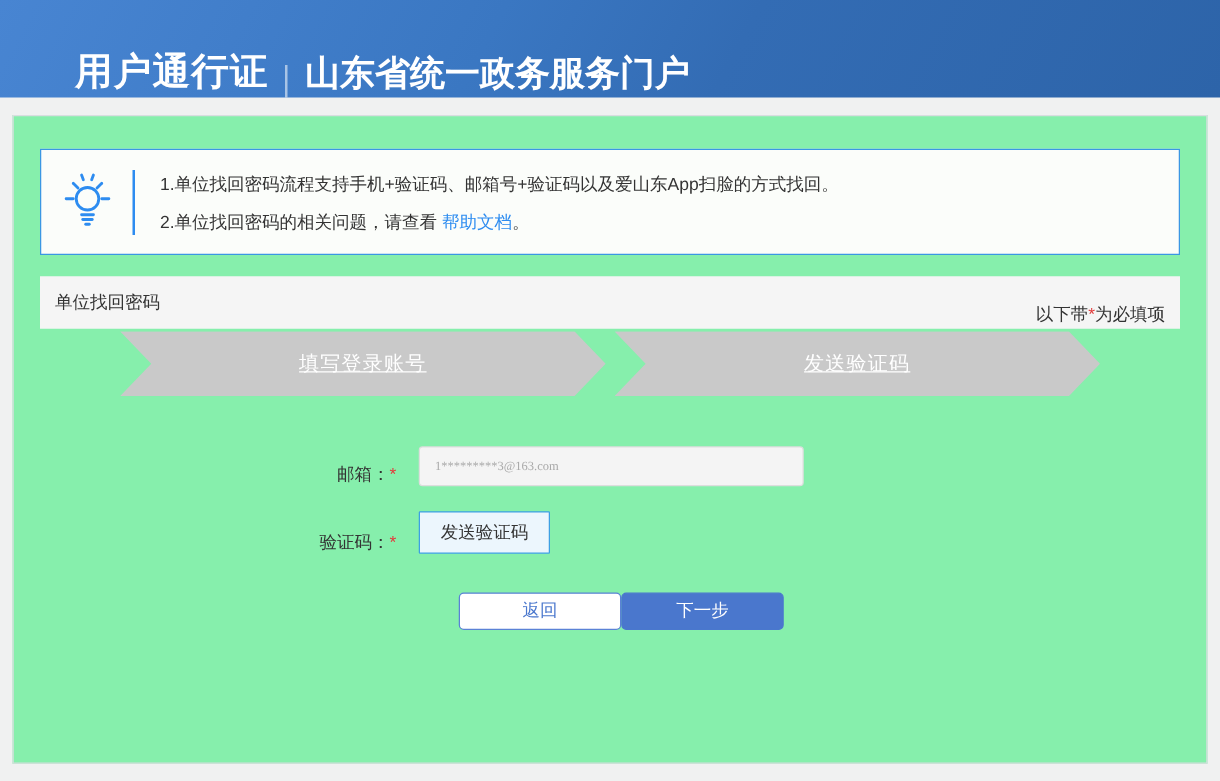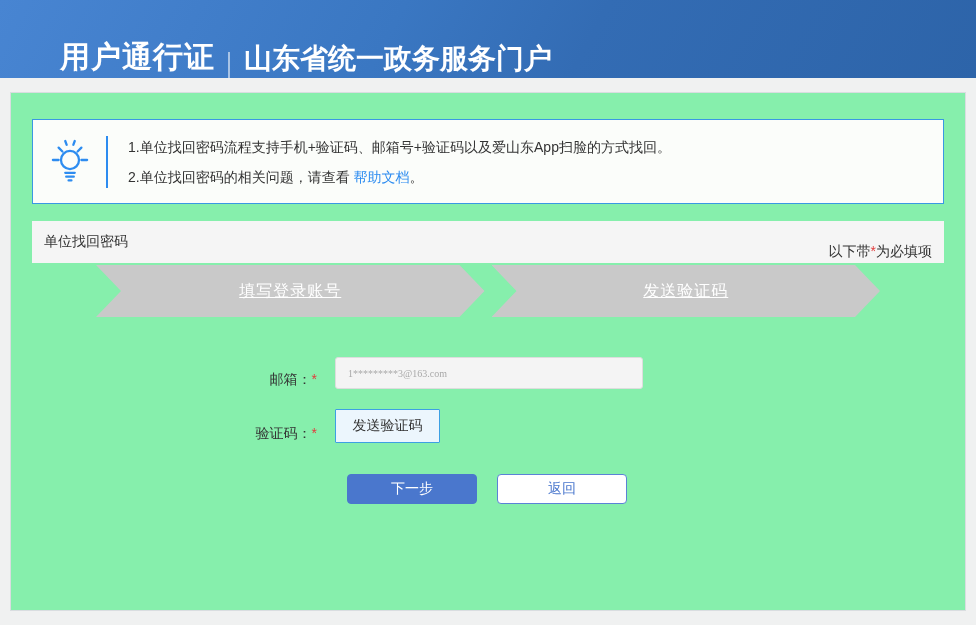--- a/index.html
+++ b/index.html
@@ -153,18 +153,18 @@
   <div class="form">
     <div class="form-row">
       <label class="form-label"><span>邮箱：</span><span class="star">*</span></label>
       <input class="text-input" type="text" disabled="" value="1*********3@163.com" style="">
     </div>
     <div class="form-row">
       <label class="form-label"><span>验证码：</span><span class="star">*</span></label>
       <button class="send-btn">发送验证码</button>
     </div>
     <div class="actions">
+      <button class="btn btn-secondary">返回</button>
       <button class="btn btn-primary">下一步</button>
-      <button class="btn btn-secondary">返回</button>
     </div>
   </div>
 
 </div>
 
 </body></html>

